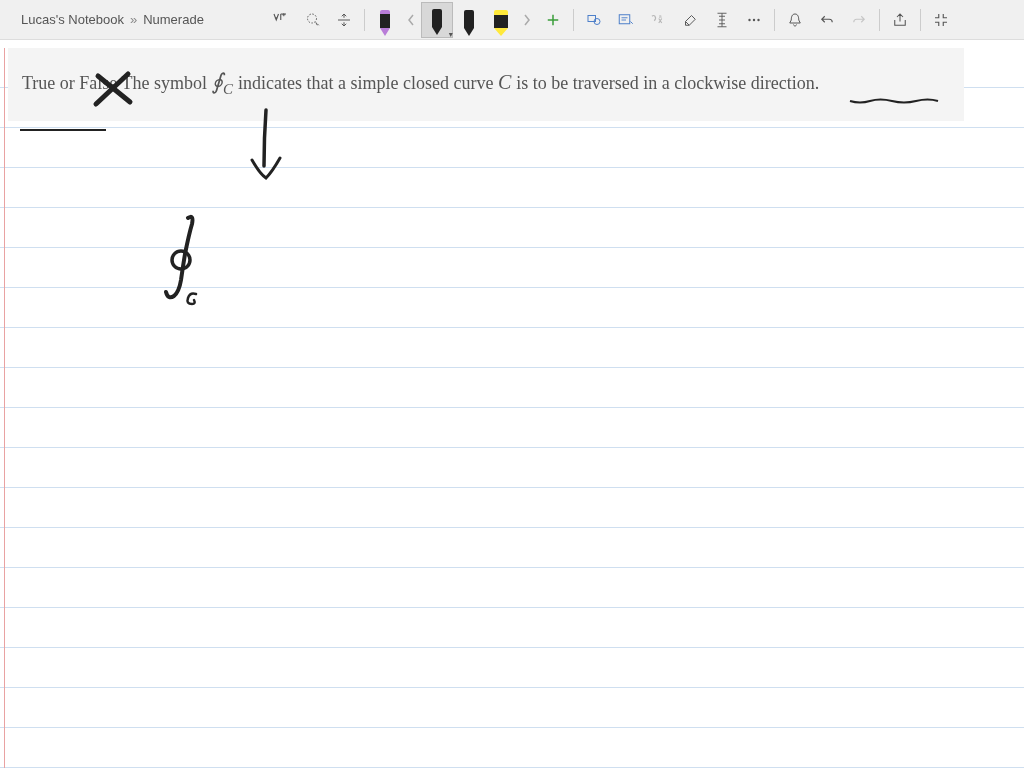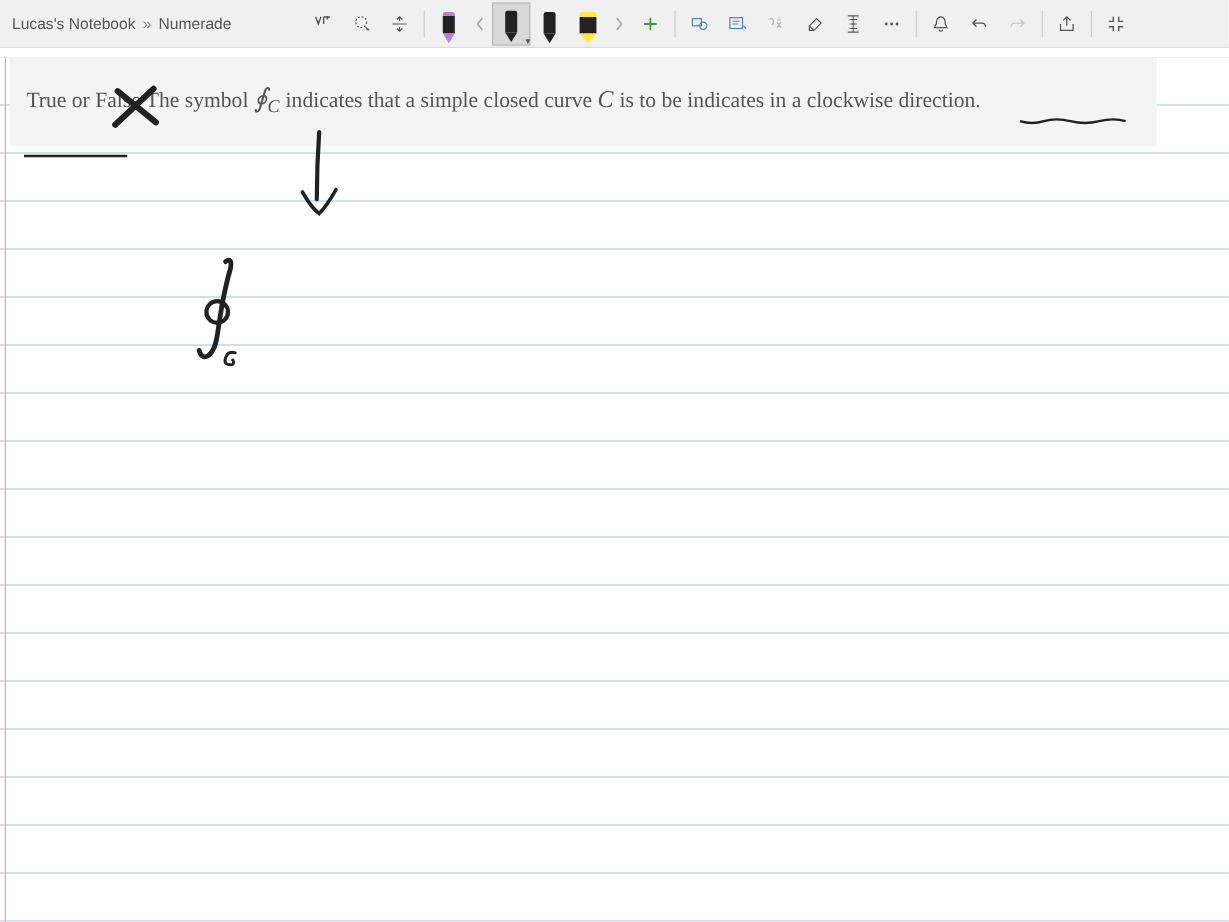--- a/index.html
+++ b/index.html
@@ -9,21 +9,21 @@
       height: 768px;
       overflow: hidden;
       background: #fff;
     }
     .toolbar {
       height: 40px;
       background: #f0f0f0;
       border-bottom: 1px solid #ddd;
       display: flex;
       align-items: center;
-      padding: 0 10px;
+      padding: 0 21px;
       gap: 0;
     }
     .breadcrumb {
       font-size: 13px;
       color: #444;
       display: flex;
       align-items: center;
       gap: 6px;
       margin-right: 60px;
     }
@@ -300,21 +300,21 @@
 
 <div class="canvas">
   <div class="ruled-lines"></div>
   <div class="margin-line"></div>
 
   <div class="question-panel">
     <span class="question-text">True or False The symbol </span>
     <span class="inline-math" style="font-size:22px;">∮</span><sub class="inline-math">C</sub>
     <span class="question-text"> indicates that a simple closed curve </span>
     <span class="inline-math" style="font-size:20px;">C</span>
-    <span class="question-text"> is to be indicates in a clockwise direction.</span>
+    <span class="question-text"> is to be traversed in a clockwise direction.</span>
   </div>
 
   <svg class="ink-layer">
 
     <g aria-label="X mark over False">
       <path d="M98 28 L130 54" stroke="#222" stroke-width="5" stroke-linecap="round" fill="none"></path>
       <path d="M128 26 L96 56" stroke="#222" stroke-width="5" stroke-linecap="round" fill="none"></path>
     </g>
 
     <path d="M20 82 L106 82" stroke="#222" stroke-width="2"></path>

